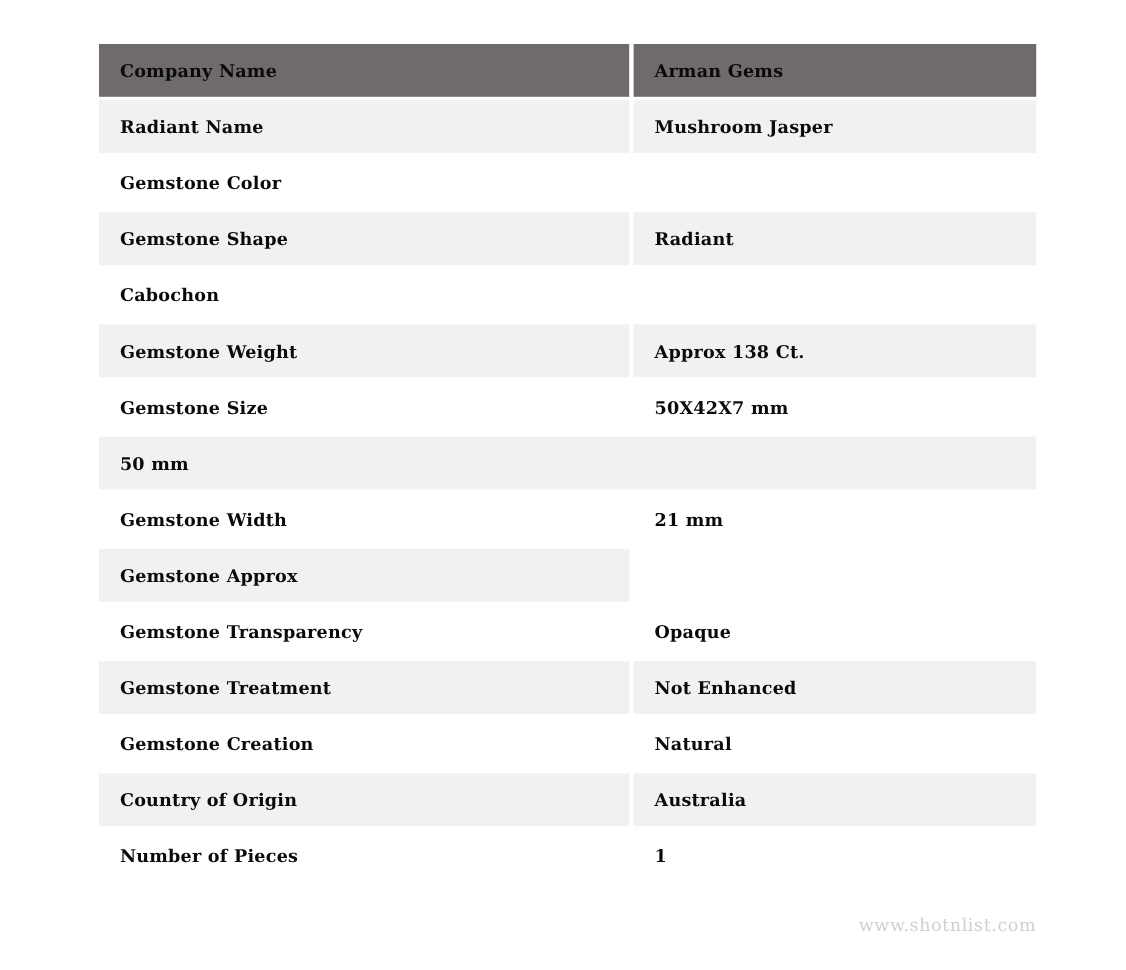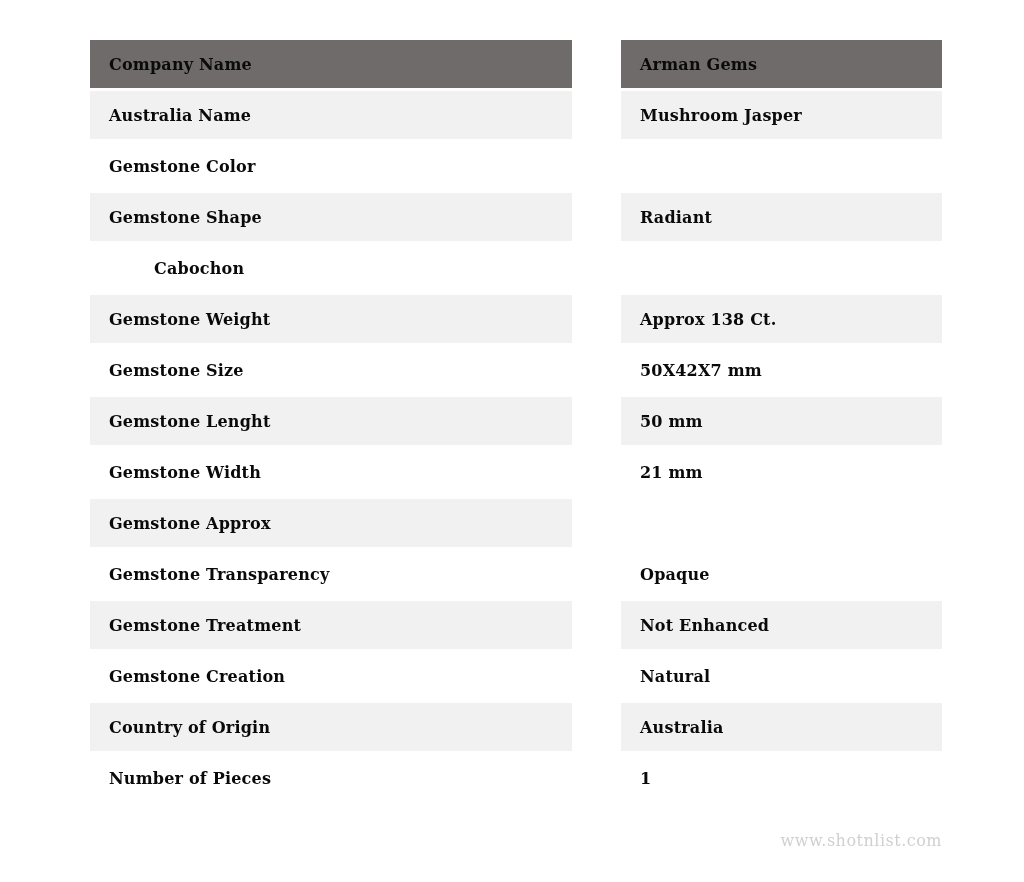--- a/index.html
+++ b/index.html
@@ -32,21 +32,21 @@
     height: 48px;
     display: flex;
     align-items: center;
     padding-left: 19px;
     font-size: 16px;
     font-weight: bold;
     color: #0a0a0a;
     letter-spacing: 0.2px;
   }
   .cell.label { flex: 0 0 482px; }
-  .cell.value { flex: 1 1 auto; margin-left: 45px; }
+  .cell.value { flex: 1 1 auto; }
   .row.header .cell { background: #6f6b6a; }
   .rows .row:nth-of-type(odd) .cell { background: #f1f1f1; }
   .rows .row:nth-of-type(even) .cell { background: #ffffff; }
   .watermark {
     position: absolute;
     left: 86px;
     top: 831px;
     width: 852px;
     text-align: right;
     font-size: 16px;
@@ -63,21 +63,21 @@
   <div class="spec-table">
 
     <div class="row header">
       <div class="cell label">Company Name</div>
       <div class="cell value">Arman Gems</div>
     </div>
 
     <div class="rows">
 
         <div class="row">
-          <div class="cell label">Australia Name</div>
+          <div class="cell label">Radiant Name</div>
           <div class="cell value">Mushroom Jasper</div>
         </div>
 
         <div class="row">
           <div class="cell label">Gemstone Color</div>
         </div>
 
         <div class="row">
           <div class="cell label">Gemstone Shape</div>
           <div class="cell value">Radiant</div>
@@ -91,21 +91,20 @@
           <div class="cell label">Gemstone Weight</div>
           <div class="cell value">Approx 138 Ct.</div>
         </div>
 
         <div class="row">
           <div class="cell label">Gemstone Size</div>
           <div class="cell value">50X42X7 mm</div>
         </div>
 
         <div class="row">
-          <div class="cell label">Gemstone Lenght</div>
           <div class="cell value">50 mm</div>
         </div>
 
         <div class="row">
           <div class="cell label">Gemstone Width</div>
           <div class="cell value">21 mm</div>
         </div>
 
         <div class="row">
           <div class="cell label">Gemstone Approx</div>

